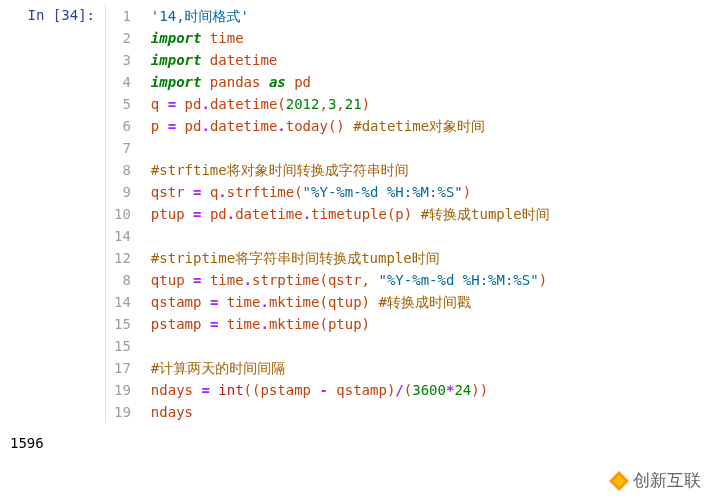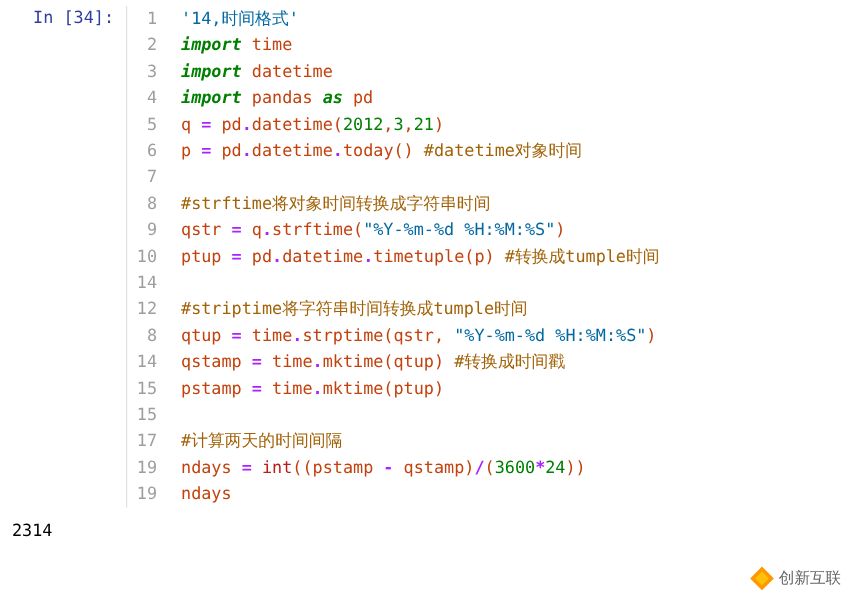--- a/index.html
+++ b/index.html
@@ -71,21 +71,21 @@
       font-size: 14px;
       padding-left: 10px;
       padding-top: 2px;
     }
     .watermark {
       position: absolute;
       right: 8px;
       bottom: 8px;
       display: flex;
       align-items: center;
-      font-size: 13px;
+      font-size: 17px;
       color: #666;
       background: rgba(255,255,255,0.6);
       padding: 2px 6px;
     }
     .watermark .logo {
       width: 20px;
       height: 20px;
       margin-right: 4px;
       position: relative;
     }
@@ -135,19 +135,19 @@
         <div>15</div>
         <div>17</div>
         <div>19</div>
         <div>19</div>
       </div>
     <div class="code" id="code"><div class="line"><span class="tok-str">'14,时间格式'</span></div><div class="line"><span class="tok-kw">import</span><span class="tok-nm"> time</span></div><div class="line"><span class="tok-kw">import</span><span class="tok-nm"> datetime</span></div><div class="line"><span class="tok-kw">import</span><span class="tok-nm"> pandas </span><span class="tok-kw">as</span><span class="tok-nm"> pd</span></div><div class="line"><span class="tok-nm">q </span><span class="tok-op">=</span><span class="tok-nm"> pd</span><span class="tok-op">.</span><span class="tok-nm">datetime(</span><span class="tok-num">2012</span><span class="tok-nm">,</span><span class="tok-num">3</span><span class="tok-nm">,</span><span class="tok-num">21</span><span class="tok-nm">)</span></div><div class="line"><span class="tok-nm">p </span><span class="tok-op">=</span><span class="tok-nm"> pd</span><span class="tok-op">.</span><span class="tok-nm">datetime</span><span class="tok-op">.</span><span class="tok-nm">today() </span><span class="tok-cmt">#datetime对象时间</span></div><div class="line"><span class="tok-nm"> </span></div><div class="line"><span class="tok-cmt">#strftime将对象时间转换成字符串时间</span></div><div class="line"><span class="tok-nm">qstr </span><span class="tok-op">=</span><span class="tok-nm"> q</span><span class="tok-op">.</span><span class="tok-nm">strftime(</span><span class="tok-str">"%Y-%m-%d %H:%M:%S"</span><span class="tok-nm">)</span></div><div class="line"><span class="tok-nm">ptup </span><span class="tok-op">=</span><span class="tok-nm"> pd</span><span class="tok-op">.</span><span class="tok-nm">datetime</span><span class="tok-op">.</span><span class="tok-nm">timetuple(p) </span><span class="tok-cmt">#转换成tumple时间</span></div><div class="line"><span class="tok-nm"> </span></div><div class="line"><span class="tok-cmt">#striptime将字符串时间转换成tumple时间</span></div><div class="line"><span class="tok-nm">qtup </span><span class="tok-op">=</span><span class="tok-nm"> time</span><span class="tok-op">.</span><span class="tok-nm">strptime(qstr, </span><span class="tok-str">"%Y-%m-%d %H:%M:%S"</span><span class="tok-nm">)</span></div><div class="line"><span class="tok-nm">qstamp </span><span class="tok-op">=</span><span class="tok-nm"> time</span><span class="tok-op">.</span><span class="tok-nm">mktime(qtup) </span><span class="tok-cmt">#转换成时间戳</span></div><div class="line"><span class="tok-nm">pstamp </span><span class="tok-op">=</span><span class="tok-nm"> time</span><span class="tok-op">.</span><span class="tok-nm">mktime(ptup)</span></div><div class="line"><span class="tok-nm"> </span></div><div class="line"><span class="tok-cmt">#计算两天的时间间隔</span></div><div class="line"><span class="tok-nm">ndays </span><span class="tok-op">=</span><span class="tok-nm"> </span><span class="tok-bi">int</span><span class="tok-nm">((pstamp </span><span class="tok-op">-</span><span class="tok-nm"> qstamp)</span><span class="tok-op">/</span><span class="tok-nm">(</span><span class="tok-num">3600</span><span class="tok-op">*</span><span class="tok-num">24</span><span class="tok-nm">))</span></div><div class="line"><span class="tok-nm">ndays</span></div></div>
   </div>
 </div>
 
 <div class="cell">
-  <div class="output">2314</div>
+  <div class="output">1596</div>
 </div>
 
 <div class="watermark">
   <span class="logo"></span>
   <span>创新互联</span>
 </div>
 
 </body></html>

